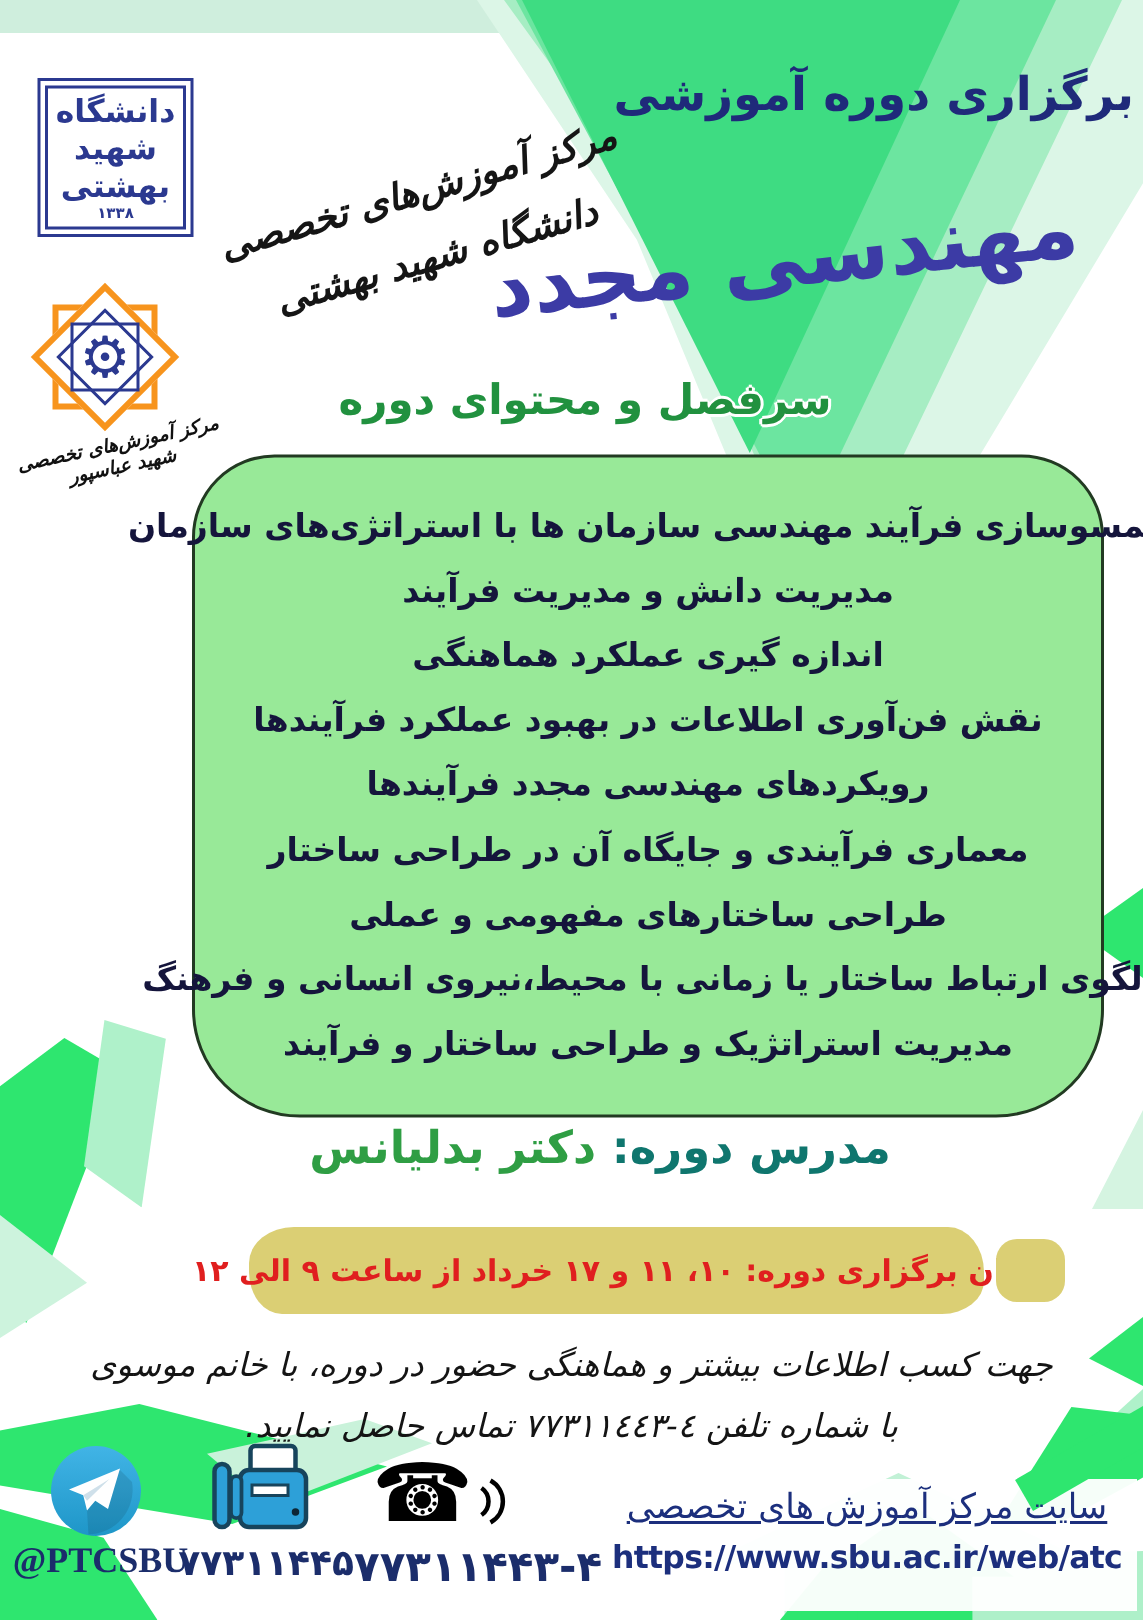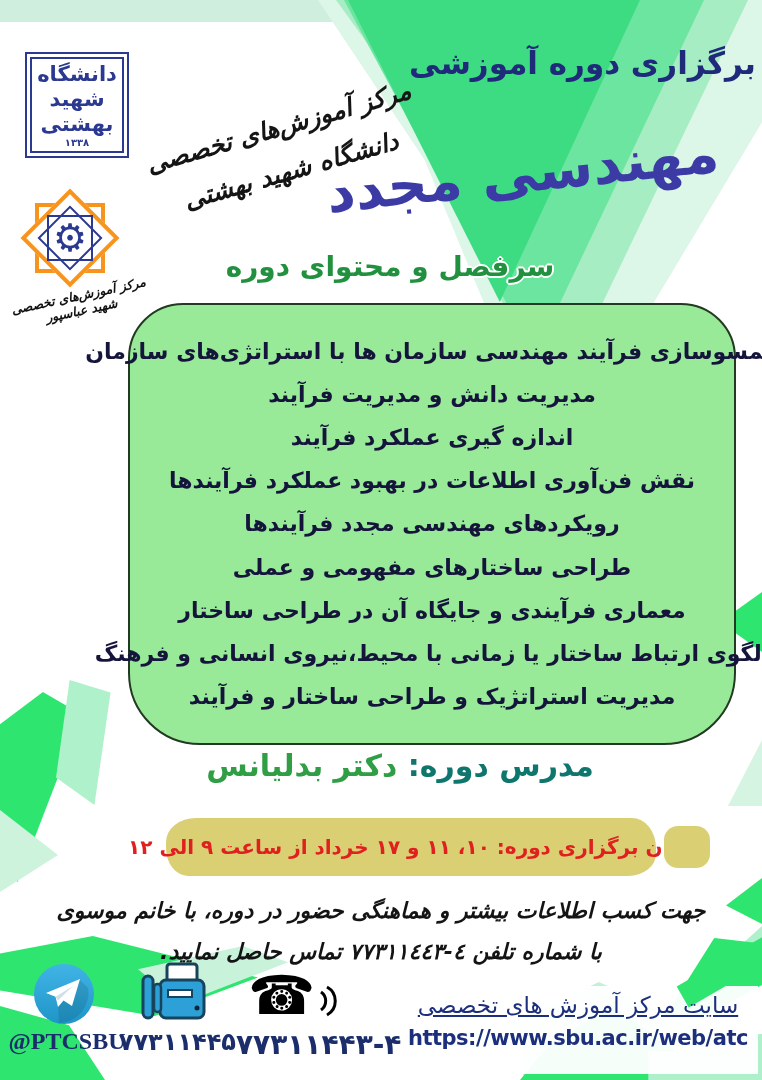--- a/index.html
+++ b/index.html
@@ -94,21 +94,21 @@
   .instructor{left:200px;top:748px;width:400px;text-align:center;font-size:30px;font-weight:bold;
         z-index:4;white-space:nowrap;}
   .ins-label{color:#0f766e;}
   .ins-name{color:#2f9e44;margin-top:28px;}
   .schedule{left:166px;top:818px;width:490px;height:58px;background:#dbcf74;z-index:3;
         border-radius:30px 24px 28px 22px / 24px 30px 22px 28px;display:flex;align-items:center;
         justify-content:center;}
   .schedule span{font-size:20px;font-weight:bold;color:#e01f1f;white-space:nowrap;}
   .blob2{left:664px;top:826px;width:46px;height:42px;background:#dbcf74;border-radius:14px;z-index:3;}
   .contact{left:40px;top:890px;width:682px;text-align:center;z-index:4;font-style:italic;
-        font-weight:bold;color:#141414;}
+        font-weight:normal;color:#141414;}
   .contact .c1{font-size:22px;line-height:42px;white-space:nowrap;}
   .contact .c2{font-size:22px;line-height:40px;white-space:nowrap;}
   .ltr-num{direction:ltr;unicode-bidi:isolate;display:inline-block;}
   
   .tg{left:34px;top:964px;width:60px;height:60px;z-index:4;}
   .tg-handle{left:6px;top:1028px;width:122px;text-align:center;
         font-family:"Liberation Serif","DejaVu Serif",serif;font-size:24px;font-weight:bold;
         color:#1b2d6b;z-index:4;direction:ltr;}
   .fax{left:140px;top:960px;width:68px;height:64px;z-index:4;}
   .fax-num{left:126px;top:1028px;width:110px;text-align:center;font-size:24px;font-weight:bold;
@@ -172,25 +172,25 @@
   <div class="abs callig">
     <div class="l1">مرکز آموزش‌های تخصصی</div>
     <div class="l2">دانشگاه شهید بهشتی</div>
   </div>
   <div class="abs title">مهندسی مجدد</div>
   <div class="abs sec-head">سرفصل و محتوای دوره</div>
 
   <div class="abs topics">
     <div class="topic">همسوسازی فرآیند مهندسی سازمان ها با استراتژی‌های سازمان</div>
     <div class="topic">مدیریت دانش و مدیریت فرآیند</div>
-    <div class="topic">اندازه گیری عملکرد فرآیند</div>
+    <div class="topic">اندازه گیری عملکرد هماهنگی</div>
     <div class="topic">نقش فن‌آوری اطلاعات در بهبود عملکرد فرآیندها</div>
     <div class="topic">رویکردهای مهندسی مجدد فرآیندها</div>
+    <div class="topic">معماری فرآیندی و جایگاه آن در طراحی ساختار</div>
     <div class="topic">طراحی ساختارهای مفهومی و عملی</div>
-    <div class="topic">معماری فرآیندی و جایگاه آن در طراحی ساختار</div>
     <div class="topic">الگوی ارتباط ساختار یا زمانی با محیط،نیروی انسانی و فرهنگ</div>
     <div class="topic">مدیریت استراتژیک و طراحی ساختار و فرآیند</div>
   </div>
 
   <div class="abs instructor">
     <span class="ins-label">مدرس دوره:</span>
     <span class="ins-name">دکتر بدلیانس</span>
   </div>
 
   <div class="abs schedule">

